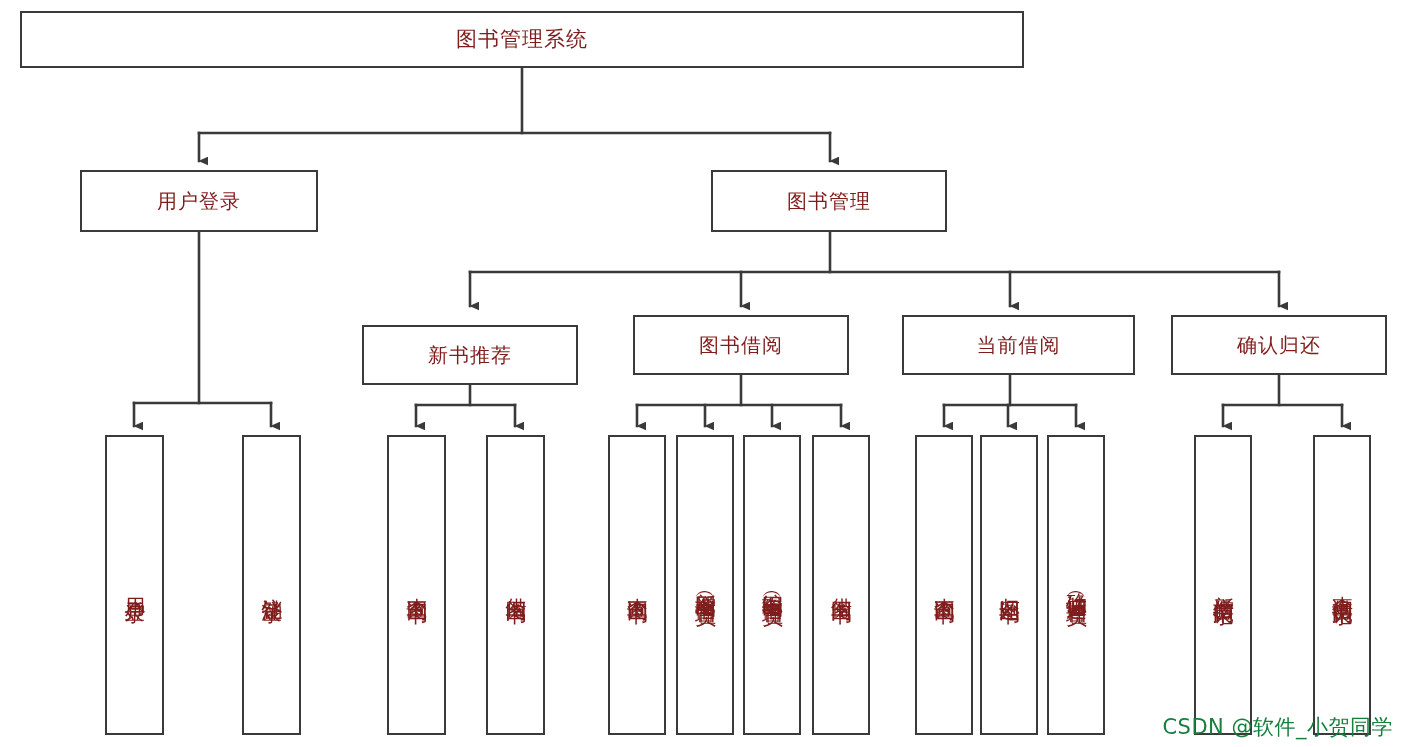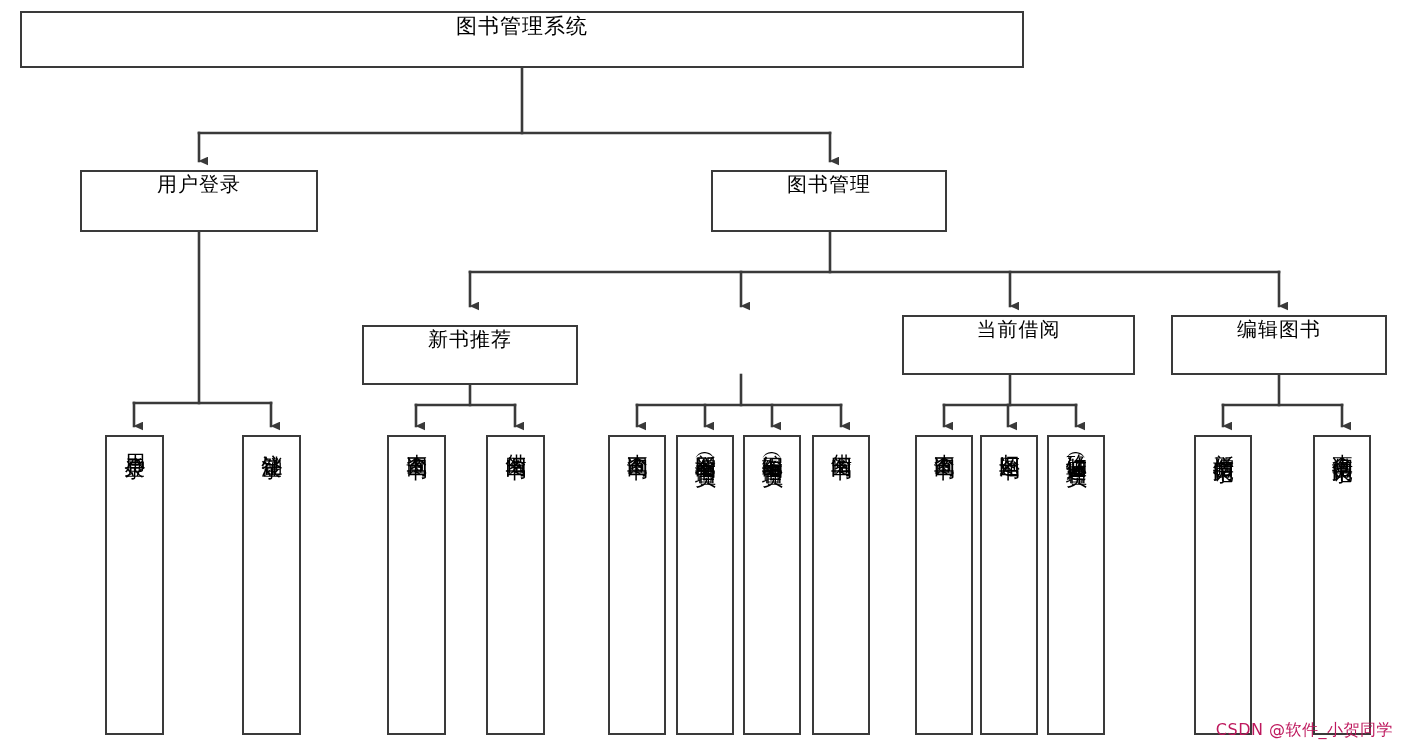--- a/index.html
+++ b/index.html
@@ -9,23 +9,23 @@
     width:1405px;height:747px;overflow:hidden;
   }
   #diagram-root{position:relative;width:1405px;height:747px;background:#fff;}
   svg#diagram-svg{position:absolute;left:0;top:0;width:1405px;height:747px;}
   .node-box{
     position:absolute;
     box-sizing:border-box;
     border:2.5px solid #3a3a3a;
     background:#ffffff;
     display:flex;
-    align-items:flex-start;
+    align-items:center;
     justify-content:center;
-    color:#000000;
+    color:#7f1d1d;
   }
   .node-label{
     font-size:20px;
     line-height:1.25;
     letter-spacing:1px;
     white-space:nowrap;
     text-align:center;
   }
   .node-box.vertical .node-label{
     writing-mode:vertical-rl;
@@ -33,22 +33,22 @@
     font-size:21px;
     letter-spacing:2px;
     line-height:1.1;
     white-space:normal;
   }
   .node-box.root .node-label{font-size:21px;}
   #watermark{
     position:absolute;
     right:12px;
     bottom:6px;
-    font-size:16px;
-    color:#be185d;
+    font-size:21px;
+    color:#15803d;
     letter-spacing:0.5px;
     white-space:nowrap;
     pointer-events:none;
     font-family:"DejaVu Sans","Liberation Sans",sans-serif;
   }
 </style>
 </head>
 <body>
 
 <div id="diagram-root">
@@ -110,25 +110,28 @@
   <div class="node-box" style="left:80px;top:170px;width:238px;height:62px;">
     <span class="node-label">用户登录</span>
   </div>
   <div class="node-box" style="left:711px;top:170px;width:236px;height:62px;">
     <span class="node-label">图书管理</span>
   </div>
 
   <div class="node-box" style="left:362px;top:325px;width:216px;height:60px;">
     <span class="node-label">新书推荐</span>
   </div>
+  <div class="node-box" style="left:633px;top:315px;width:216px;height:60px;">
+    <span class="node-label">图书借阅</span>
+  </div>
   <div class="node-box" style="left:902px;top:315px;width:233px;height:60px;">
     <span class="node-label">当前借阅</span>
   </div>
   <div class="node-box" style="left:1171px;top:315px;width:216px;height:60px;">
-    <span class="node-label">编辑图书</span>
+    <span class="node-label">确认归还</span>
   </div>
 
   <div class="node-box vertical" style="left:105px;top:435px;width:59px;height:300px;">
     <span class="node-label">用户登录</span>
   </div>
   <div class="node-box vertical" style="left:242px;top:435px;width:59px;height:300px;">
     <span class="node-label">注销登录</span>
   </div>
 
   <div class="node-box vertical" style="left:387px;top:435px;width:59px;height:300px;">

